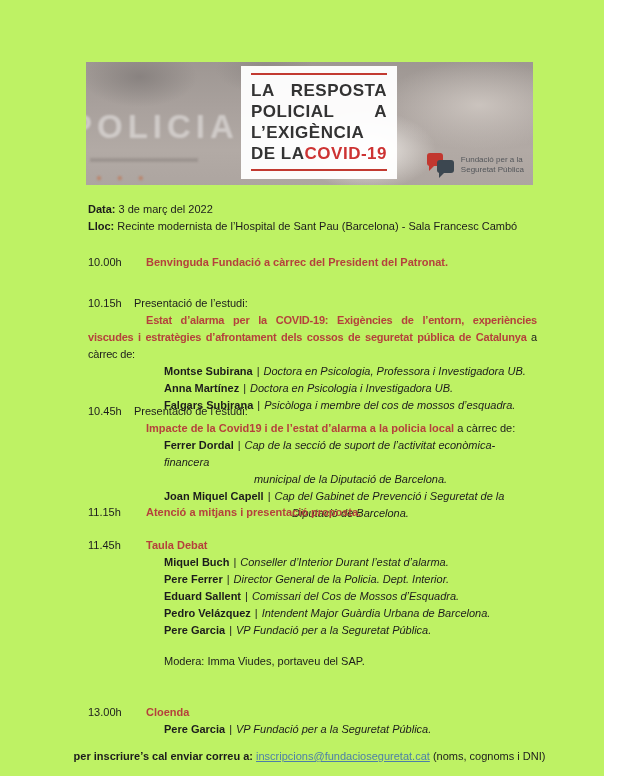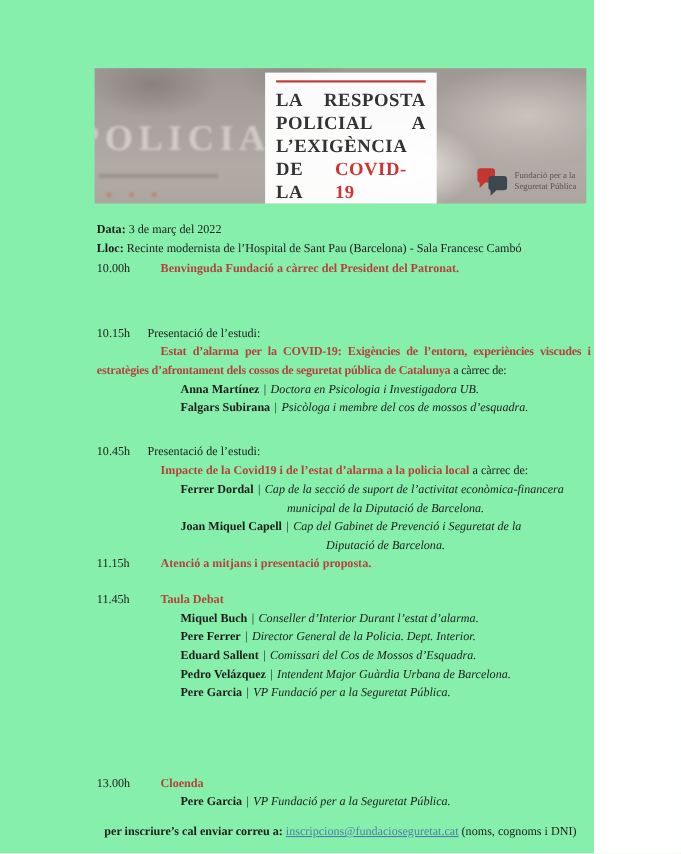--- a/index.html
+++ b/index.html
@@ -1,19 +1,19 @@
 <!DOCTYPE html>
 <html><head>
 <meta charset="utf-8">
 <style>
   * { margin:0; padding:0; box-sizing:border-box; }
   html,body { background:#ffffff; }
   .page {
-    position:relative; width:540px; height:776px; background:#86efac;
-    font-family:Liberation Serif, serif; color:#1c1c1c; overflow:hidden;
+    position:relative; width:604px; height:776px; background:#bef264;
+    font-family:Liberation Sans, sans-serif; color:#1c1c1c; overflow:hidden;
   }
 
   
   .banner {
     position:absolute; left:86px; top:62px; width:447px; height:123px; overflow:hidden;
     background:
       radial-gradient(95px 55px at 63% 72%, rgba(246,243,239,0.92), rgba(246,243,239,0) 72%),
       radial-gradient(130px 60px at 88% 35%, rgba(214,207,201,0.75), rgba(214,207,201,0) 75%),
       radial-gradient(80px 42px at 12% 12%, rgba(132,126,124,0.85), rgba(132,126,124,0) 72%),
       radial-gradient(70px 35px at 40% 6%, rgba(138,132,130,0.7), rgba(138,132,130,0) 70%),
@@ -114,34 +114,35 @@
         <div>Seguretat Pública</div>
       </div>
     </div>
   </div>
 
   <div class="block" style="top:201px">
     <div><span class="b">Data:</span> <span>3 de març del 2022</span></div>
     <div><span class="b">Lloc:</span> <span>Recinte modernista de l’Hospital de Sant Pau (Barcelona) - Sala Francesc Cambó</span></div>
   </div>
 
-  <div class="block" style="top:236px">
+  <div class="block" style="top:254px">
     <div class="row">
       <span class="time">10.00h</span>
       <span class="red">Benvinguda Fundació a càrrec del President del Patronat.</span>
     </div>
   </div>
 
   <div class="block" style="top:295px">
     <div class="row">
       <span class="time">10.15h</span>
       <span>Presentació de l’estudi:</span>
     </div>
     <div class="study-para"><span class="red">Estat d’alarma per la COVID-19: Exigències de l’entorn, experiències viscudes i estratègies d’afrontament dels cossos de seguretat pública de Catalunya</span> <span>a càrrec de:</span></div>
     <div class="speakers">
+      <div class="speaker"><span class="b">Montse Subirana</span><span class="sep">|</span><span class="role">Doctora en Psicologia, Professora i Investigadora UB.</span></div>
       <div class="speaker"><span class="b">Anna Martínez</span><span class="sep">|</span><span class="role">Doctora en Psicologia i Investigadora UB.</span></div>
       <div class="speaker"><span class="b">Falgars Subirana</span><span class="sep">|</span><span class="role">Psicòloga i membre del cos de mossos d’esquadra.</span></div>
     </div>
   </div>
 
   <div class="block" style="top:403px">
     <div class="row">
       <span class="time">10.45h</span>
       <span>Presentació de l’estudi:</span>
     </div>
@@ -166,20 +167,21 @@
       <span class="time">11.45h</span>
       <span class="red">Taula Debat</span>
     </div>
     <div class="speakers">
       <div class="speaker"><span class="b">Miquel Buch</span><span class="sep">|</span><span class="role">Conseller d’Interior Durant l’estat d’alarma.</span></div>
       <div class="speaker"><span class="b">Pere Ferrer</span><span class="sep">|</span><span class="role">Director General de la Policia. Dept. Interior.</span></div>
       <div class="speaker"><span class="b">Eduard Sallent</span><span class="sep">|</span><span class="role">Comissari del Cos de Mossos d’Esquadra.</span></div>
       <div class="speaker"><span class="b">Pedro Velázquez</span><span class="sep">|</span><span class="role">Intendent Major Guàrdia Urbana de Barcelona.</span></div>
       <div class="speaker"><span class="b">Pere Garcia</span><span class="sep">|</span><span class="role">VP Fundació per a la Seguretat Pública.</span></div>
     </div>
+    <div class="moderator">Modera: Imma Viudes, portaveu del SAP.</div>
   </div>
 
   <div class="block" style="top:704px">
     <div class="row">
       <span class="time">13.00h</span>
       <span class="red">Cloenda</span>
     </div>
     <div class="speakers">
       <div class="speaker"><span class="b">Pere Garcia</span><span class="sep">|</span><span class="role">VP Fundació per a la Seguretat Pública.</span></div>
     </div>

